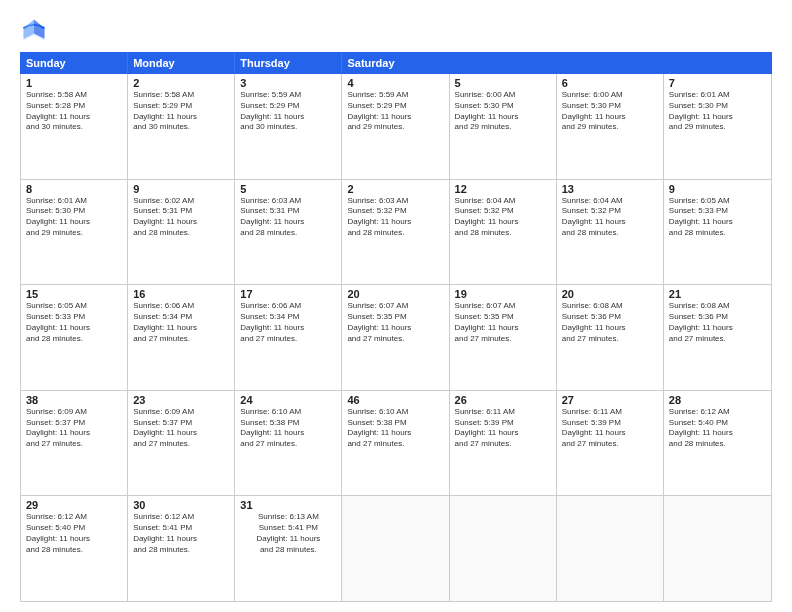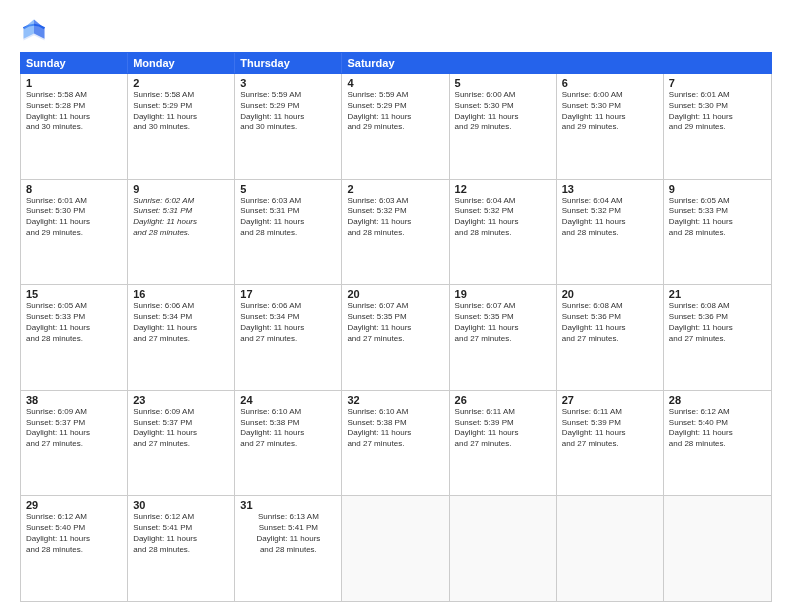--- a/index.html
+++ b/index.html
@@ -205,21 +205,21 @@
         <div class="cal-row">
           <div class="cal-cell">
             <span class="day-num">8</span>
             <div class="cell-text" style="white-space: pre-line;">Sunrise: 6:01 AM
 Sunset: 5:30 PM
 Daylight: 11 hours
 and 29 minutes.</div>
           </div>
           <div class="cal-cell">
             <span class="day-num">9</span>
-            <div class="cell-text" style="white-space: pre-line; font-style: italic;">Sunrise: 6:02 AM
+            <div class="cell-text" style="white-space: pre-line;">Sunrise: 6:02 AM
 Sunset: 5:31 PM
 Daylight: 11 hours
 and 28 minutes.</div>
           </div>
           <div class="cal-cell">
             <span class="day-num">5</span>
             <div class="cell-text" style="white-space: pre-line;">Sunrise: 6:03 AM
 Sunset: 5:31 PM
 Daylight: 11 hours
 and 28 minutes.</div>
@@ -320,21 +320,21 @@
 and 27 minutes.</div>
           </div>
           <div class="cal-cell">
             <span class="day-num">24</span>
             <div class="cell-text" style="white-space: pre-line;">Sunrise: 6:10 AM
 Sunset: 5:38 PM
 Daylight: 11 hours
 and 27 minutes.</div>
           </div>
           <div class="cal-cell">
-            <span class="day-num">32</span>
+            <span class="day-num">46</span>
             <div class="cell-text" style="white-space: pre-line;">Sunrise: 6:10 AM
 Sunset: 5:38 PM
 Daylight: 11 hours
 and 27 minutes.</div>
           </div>
           <div class="cal-cell">
             <span class="day-num">26</span>
             <div class="cell-text" style="white-space: pre-line;">Sunrise: 6:11 AM
 Sunset: 5:39 PM
 Daylight: 11 hours

